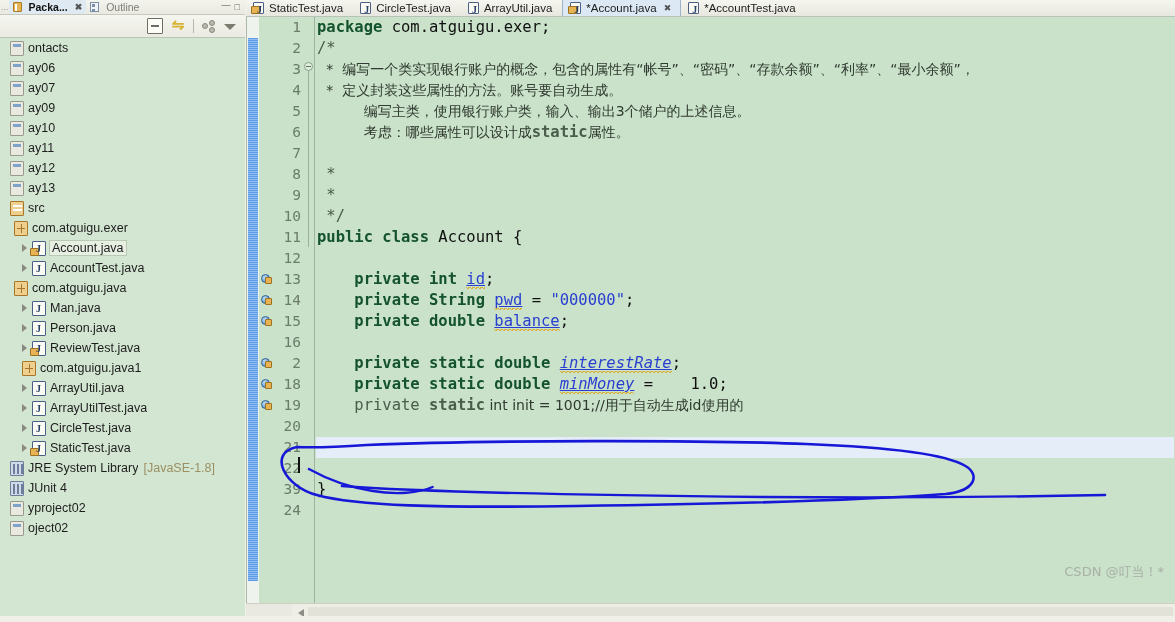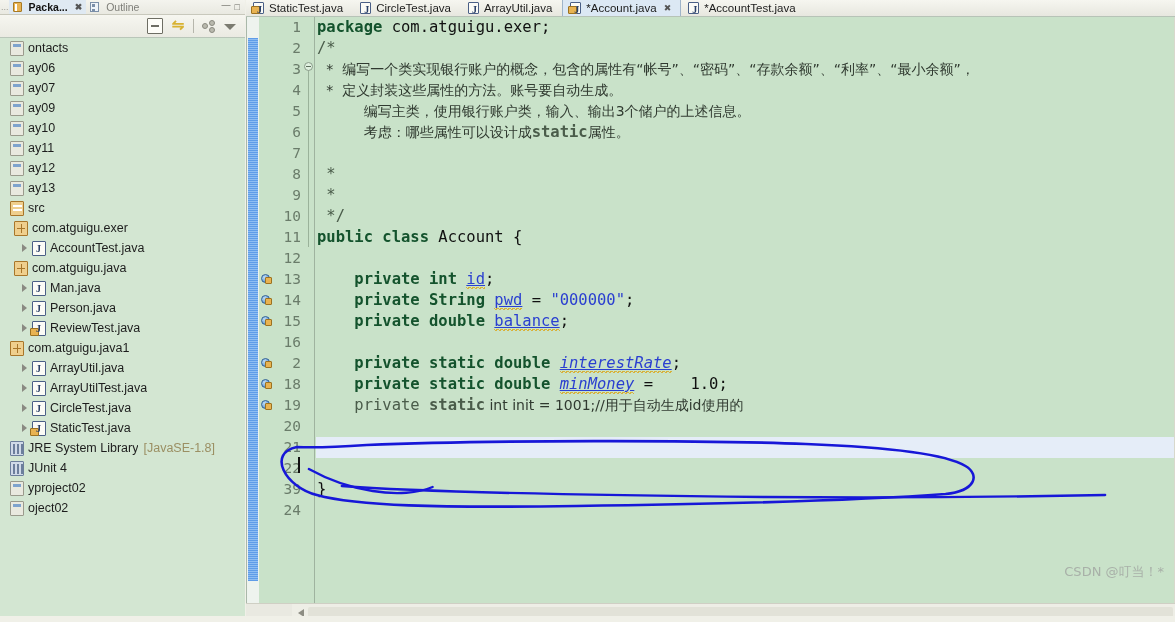--- a/index.html
+++ b/index.html
@@ -315,20 +315,25 @@
           <span class="ti ic-src"></span>
           <span class="tlabel">src</span>
         </div>
         <div class="tnode" style="padding-left: 4px;">
           <span class="tw hidden"></span>
           <span class="ti ic-pkg"></span>
           <span class="tlabel">com.atguigu.exer</span>
         </div>
         <div class="tnode" style="padding-left: 22px;">
           <span class="tw"></span>
+          <span class="ti ic-java lock"></span>
+          <span class="tlabel" style="background: rgb(231, 239, 227); outline: rgb(185, 201, 180) solid 1px; padding: 0px 2px;">Account.java</span>
+        </div>
+        <div class="tnode" style="padding-left: 22px;">
+          <span class="tw"></span>
           <span class="ti ic-java"></span>
           <span class="tlabel">AccountTest.java</span>
         </div>
         <div class="tnode" style="padding-left: 4px;">
           <span class="tw hidden"></span>
           <span class="ti ic-pkg"></span>
           <span class="tlabel">com.atguigu.java</span>
         </div>
         <div class="tnode" style="padding-left: 22px;">
           <span class="tw"></span>
@@ -338,21 +343,21 @@
         <div class="tnode" style="padding-left: 22px;">
           <span class="tw"></span>
           <span class="ti ic-java"></span>
           <span class="tlabel">Person.java</span>
         </div>
         <div class="tnode" style="padding-left: 22px;">
           <span class="tw"></span>
           <span class="ti ic-java lock"></span>
           <span class="tlabel">ReviewTest.java</span>
         </div>
-        <div class="tnode" style="padding-left: 0;">
+        <div class="tnode" style="padding-left: 12px;">
           <span class="tw hidden"></span>
           <span class="ti ic-pkg"></span>
           <span class="tlabel">com.atguigu.java1</span>
         </div>
         <div class="tnode" style="padding-left: 22px;">
           <span class="tw"></span>
           <span class="ti ic-java"></span>
           <span class="tlabel">ArrayUtil.java</span>
         </div>
         <div class="tnode" style="padding-left: 22px;">

